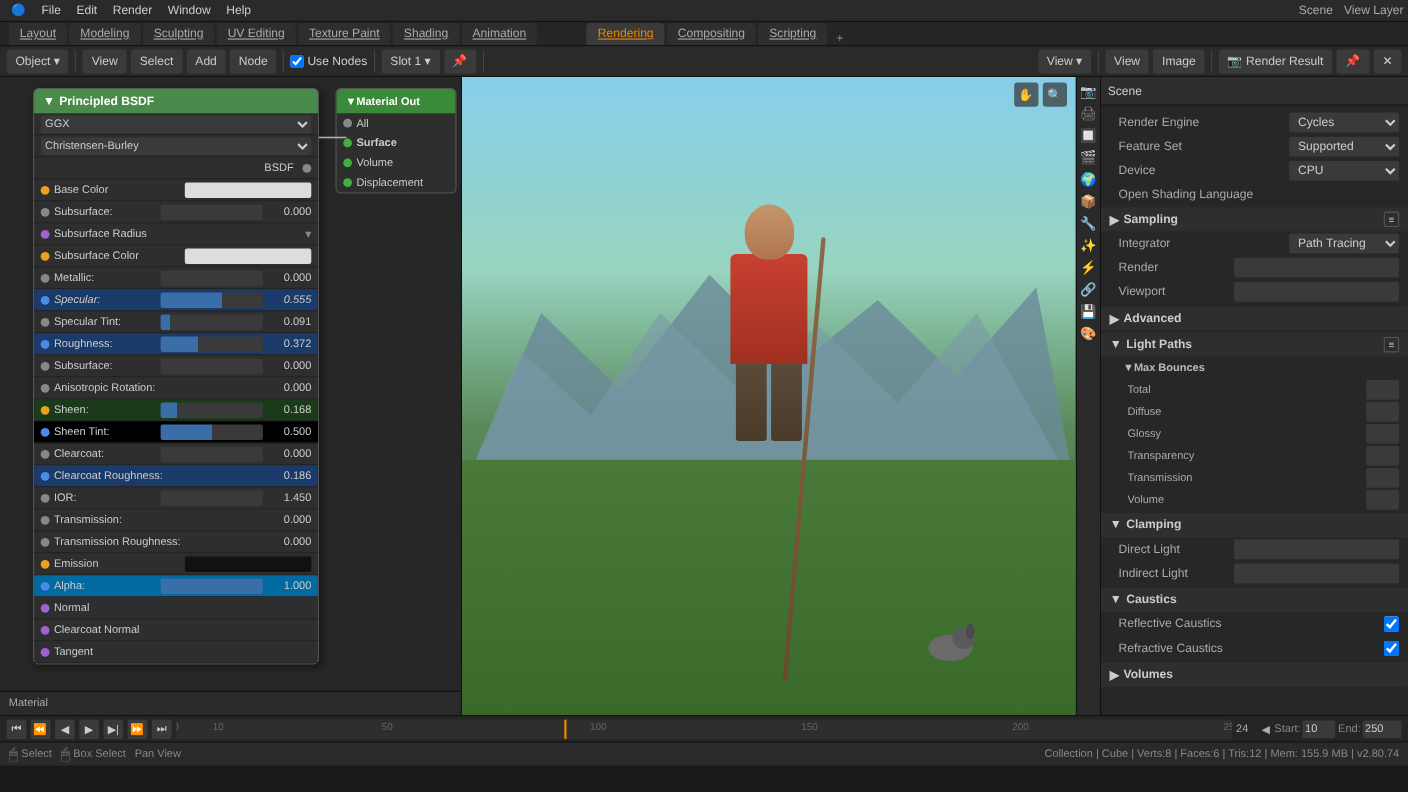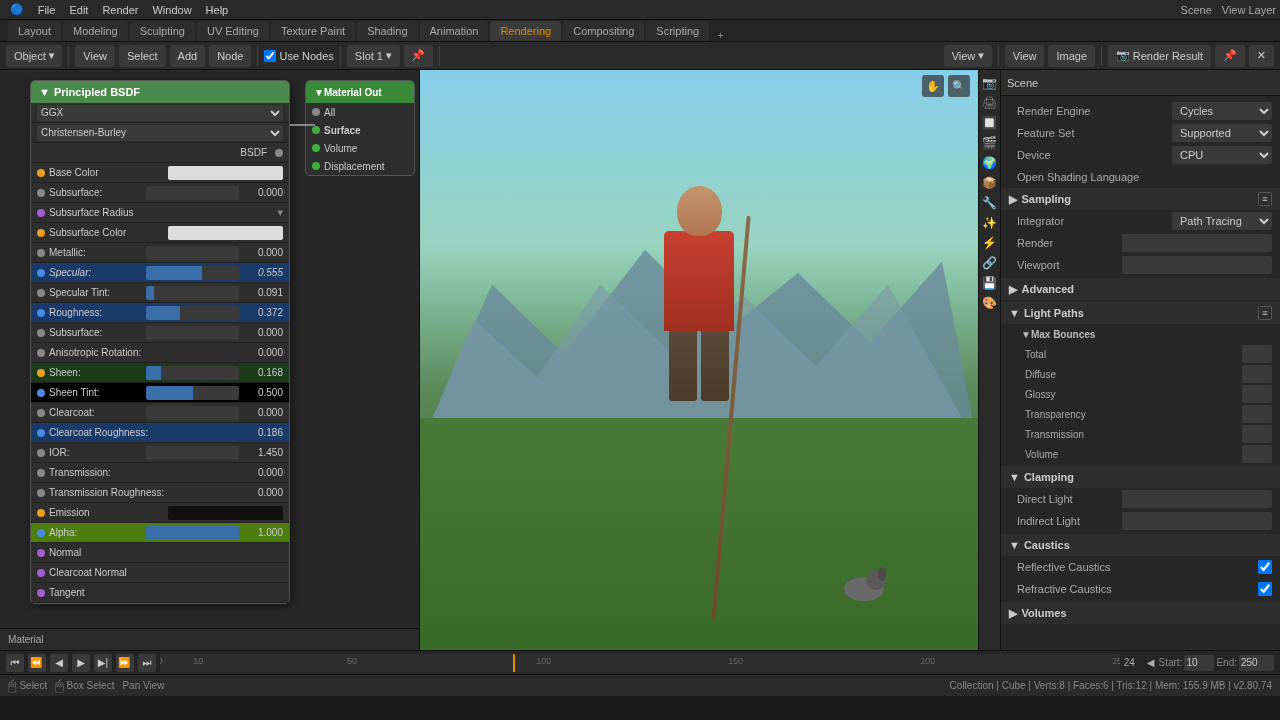--- a/index.html
+++ b/index.html
@@ -68,22 +68,23 @@
     .ws-tab {
       height: 20px;
       padding: 0 10px;
       background: #2e2e2e;
       border-radius: 4px 4px 0 0;
       font-size: 11px;
       color: #aaa;
       cursor: pointer;
       display: flex;
       align-items: center;
-    }
-    .ws-tab.active { background: #3a3a3a; color: #e88a00; }
+      text-decoration: underline;
+    }
+    .ws-tab.active { background: #3a3a3a; color: #e88a00; margin-left: 43px; }
     .ws-tab-plus { padding: 0 6px; color: #888; }
 
     
     .main-layout {
       display: flex;
       height: calc(720px - 20px - 28px - 22px - 24px - 22px);
       
       height: 580px;
     }
 
@@ -544,21 +545,21 @@
           <span class="node-label">Transmission Roughness:</span>
           <span class="node-value">0.000</span>
         </div>
 
         <div class="node-row">
           <div class="node-dot dot-yellow"></div>
           <span class="node-label">Emission</span>
           <div style="flex:1;height:14px;background:#111;border-radius:2px;"></div>
         </div>
 
-        <div class="node-row" style="background:#4d7c0f;">
+        <div class="node-row" style="background:#0369a1;">
           <div class="node-dot" style="background:#4a8ae8;"></div>
           <span class="node-label">Alpha:</span>
           <div style="flex:1;height:14px;background:#3a6ea8;border-radius:2px;"></div>
           <span class="node-value">1.000</span>
         </div>
 
         <div class="node-row">
           <div class="node-dot dot-purple"></div>
           <span class="node-label">Normal</span>
         </div>

